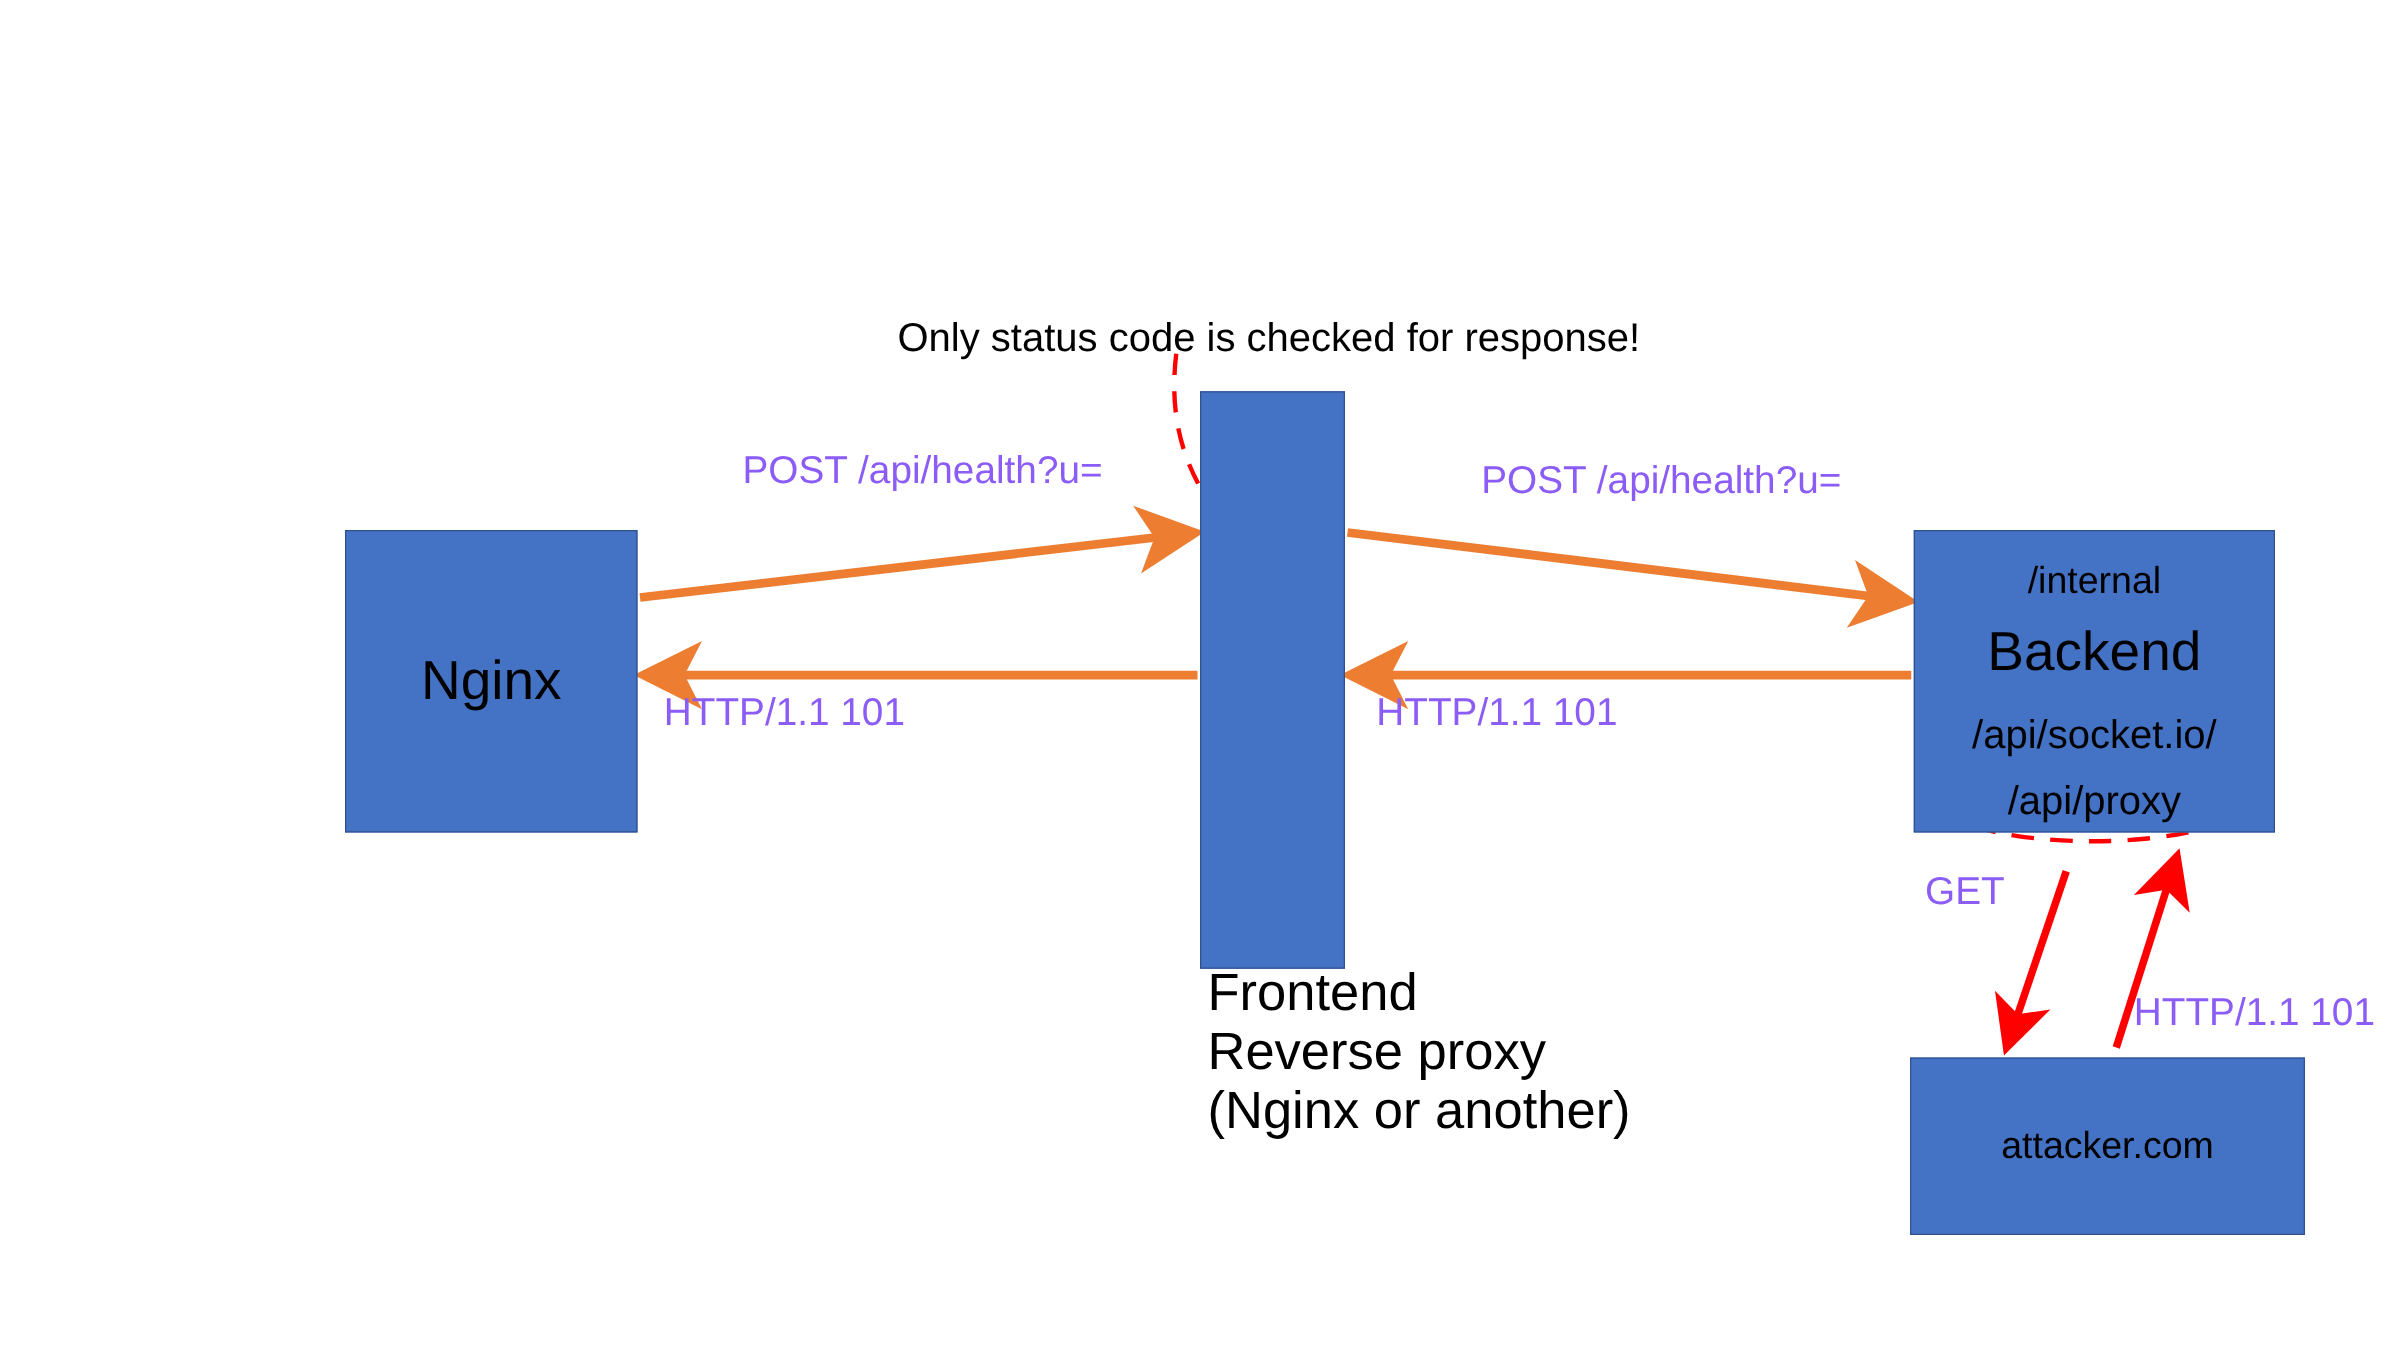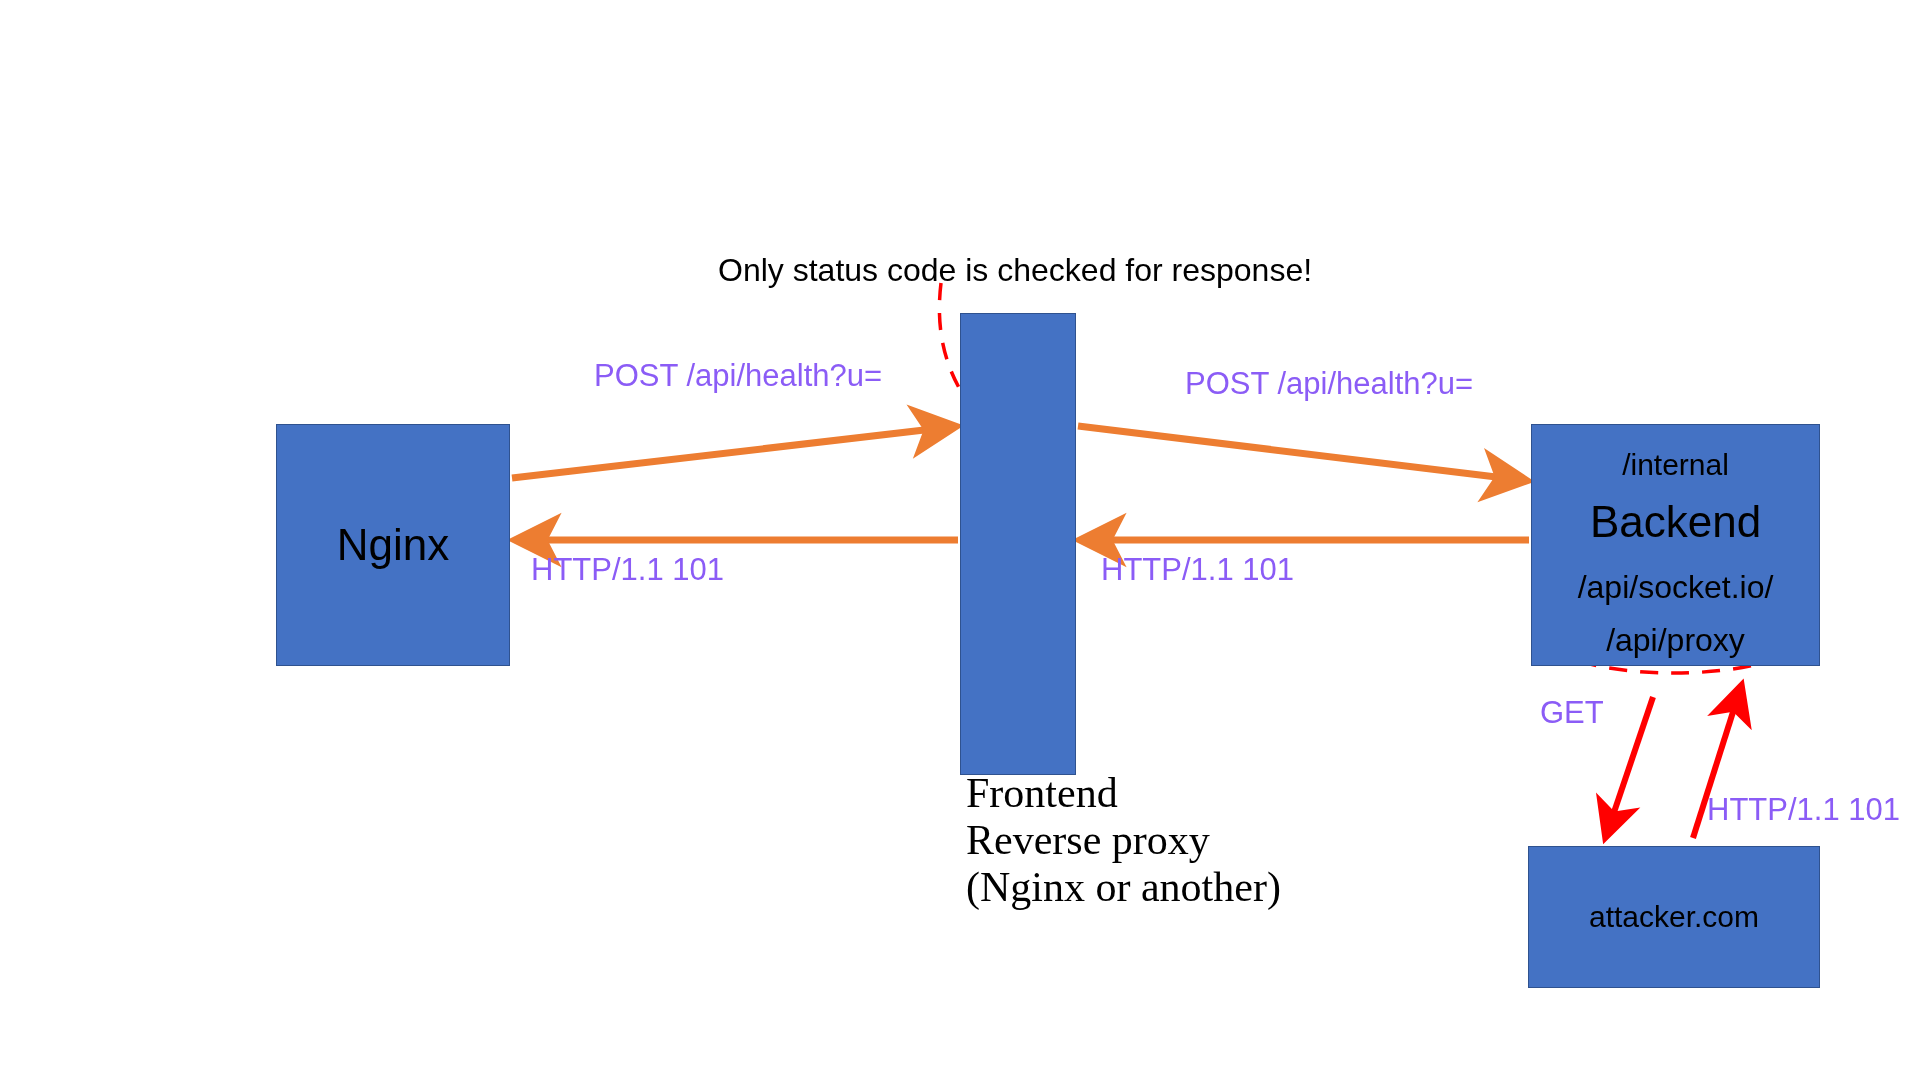--- a/index.html
+++ b/index.html
@@ -73,37 +73,36 @@
     margin-top: 10px;
   }
   #node-backend .line-health {
     font-size: 32px;
     line-height: 1.2;
     margin-top: 4px;
   }
   #node-attacker {
     left: 1528px;
     top: 846px;
-    width: 292px;
+    width: 316px;
     height: 142px;
   }
   #node-attacker .node-title {
     font-size: 30px;
   }
   .caption {
     position: absolute;
     white-space: pre;
     color: #000000;
   }
   #frontend-caption {
     left: 966px;
     top: 770px;
     font-size: 42px;
     line-height: 1.12;
-    font-family: Liberation Serif, serif;
   }
   #headline {
     left: 718px;
     top: 252px;
     font-size: 32px;
   }
   .edge-label {
     position: absolute;
     white-space: nowrap;
     font-size: 31px;

